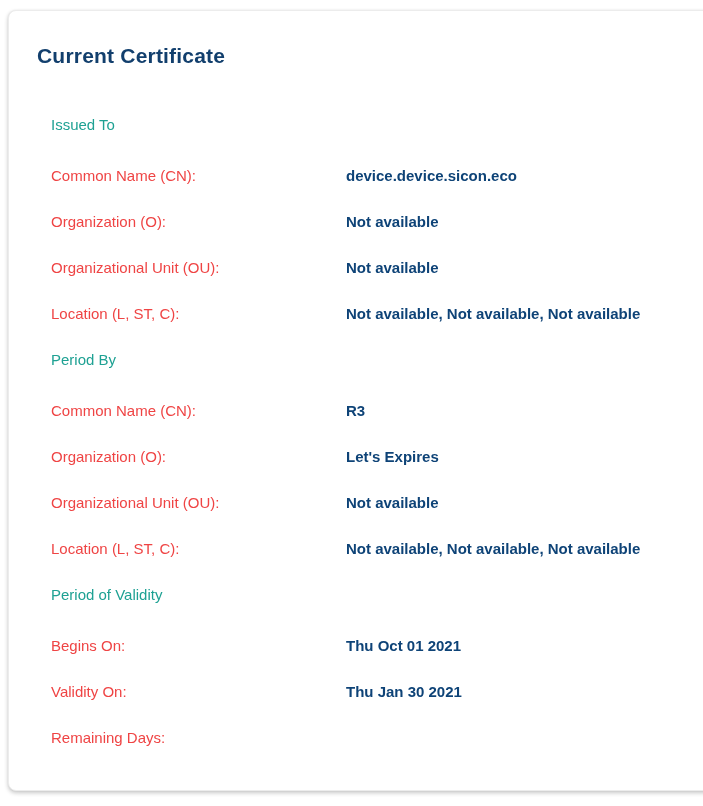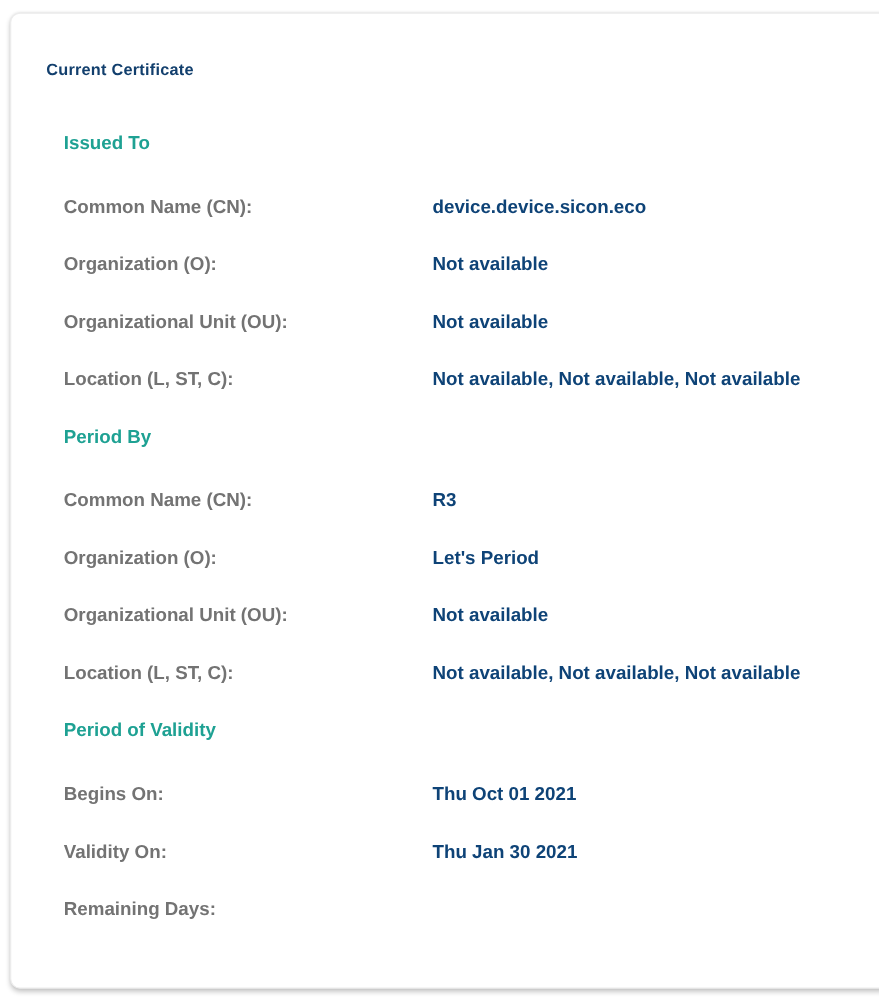--- a/index.html
+++ b/index.html
@@ -18,49 +18,49 @@
     width: 714px;            
     height: 781px;
     box-sizing: border-box;
     background: #ffffff;
     border: 1px solid #ececec;
     border-radius: 8px;
     box-shadow: 0 2px 4px rgba(0,0,0,0.22), 0 0 2px rgba(0,0,0,0.06);
     padding: 34px 40px 20px 28px;
   }
   .title {
-    margin: 0 0 38px 0;
-    font-size: 13px;
+    margin: 0 0 48px 0;
+    font-size: 21px;
     line-height: 22px;
     font-weight: 700;
     letter-spacing: 0.2px;
     color: #123f6d;
   }
   .section {
     margin: 0 0 15px 14px;
   }
   .section-heading {
     margin: 0 0 31px 0;
     font-size: 15px;
     line-height: 20px;
-    font-weight: 700;
+    font-weight: 400;
     color: #1ea193;
   }
   .row {
     display: flex;
     align-items: flex-start;
     font-size: 15px;
     line-height: 20px;
     margin-bottom: 26px;
   }
   .row-label {
     flex: 0 0 295px;
     width: 295px;
-    color: #737373;
-    font-weight: 700;
+    color: #ef4444;
+    font-weight: 400;
   }
   .row-value {
     color: #0e4377;
     font-weight: 700;
     white-space: nowrap;
   }
 </style>
 </head>
 <body>
 
@@ -89,21 +89,21 @@
   </div>
 
   <div class="section">
     <h2 class="section-heading">Period By</h2>
     <div class="row">
       <span class="row-label">Common Name (CN):</span>
       <span class="row-value">R3</span>
     </div>
     <div class="row">
       <span class="row-label">Organization (O):</span>
-      <span class="row-value">Let's Period</span>
+      <span class="row-value">Let's Expires</span>
     </div>
     <div class="row">
       <span class="row-label">Organizational Unit (OU):</span>
       <span class="row-value">Not available</span>
     </div>
     <div class="row">
       <span class="row-label">Location (L, ST, C):</span>
       <span class="row-value">Not available, Not available, Not available</span>
     </div>
   </div>

